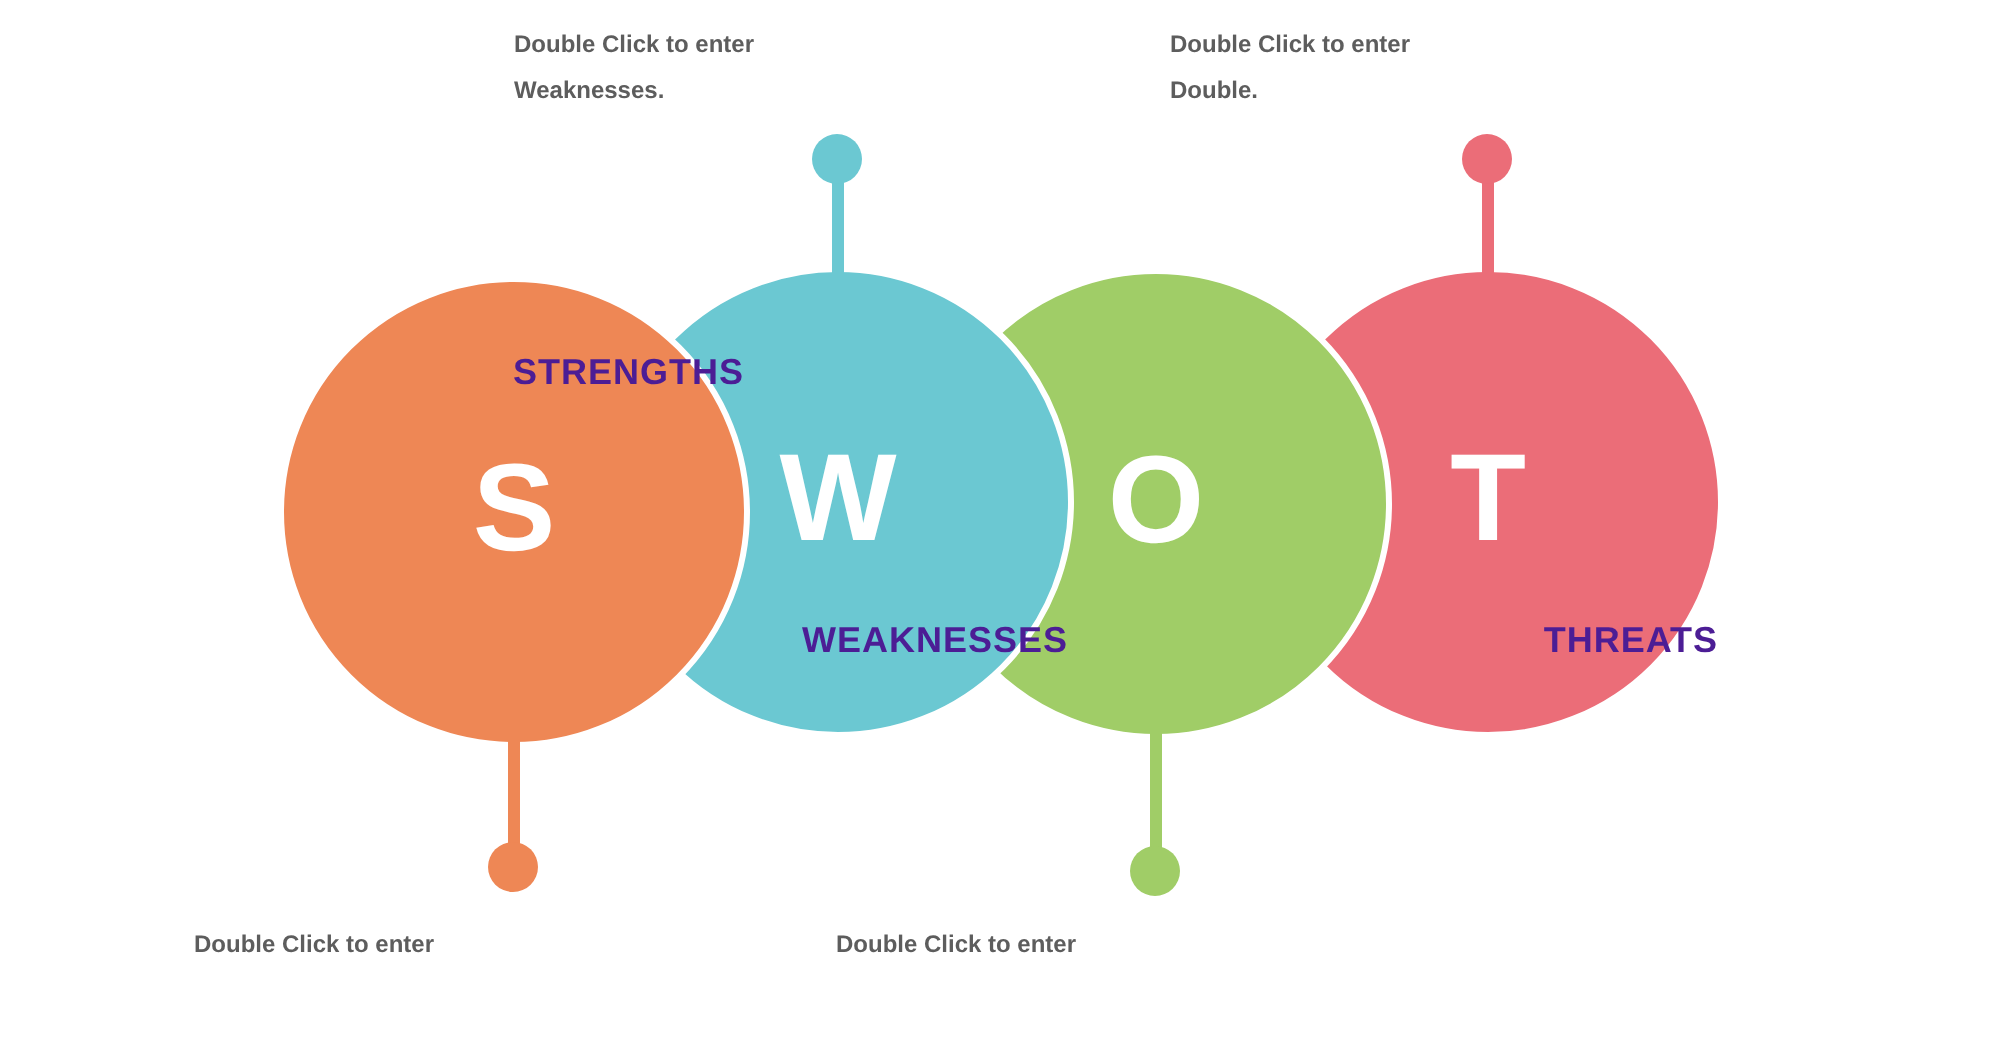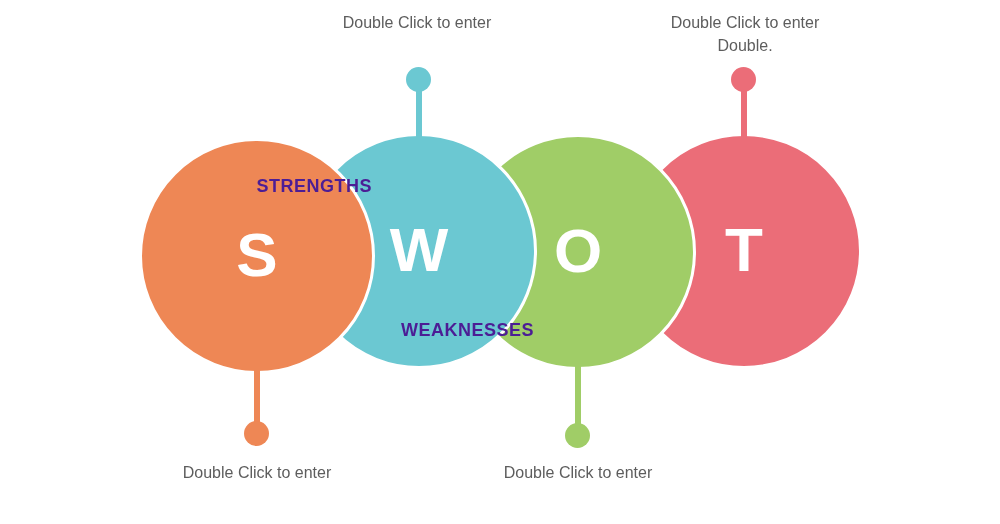--- a/index.html
+++ b/index.html
@@ -45,21 +45,21 @@
     position: absolute;
     left: 0; right: 0;
     text-align: right;
     color: #4c1d95;
     font-size: 18px;
     font-weight: bold;
     letter-spacing: 0.5px;
     line-height: 15px;
   }
   .clabel.pos-top    { top: 38px; }
-  .clabel.pos-bottom { bottom: 28px; margin-top: 36px; }
+  .clabel.pos-bottom { bottom: 38px; margin-top: 36px; }
 
   
   .cline {
     position: absolute;
     width: 6px;
     z-index: 50;
   }
   .cdot {
     position: absolute;
     width: 25px;
@@ -73,23 +73,23 @@
   .dot-t  { left: 731px; top: 67px; }
   .line-s { left: 254px; top: 358px; height: 70px; }
   .dot-s  { left: 244px; top: 421px; }
   .line-o { left: 575px; top: 352px; height: 76px; }
   .dot-o  { left: 565px; top: 423px; }
 
   
   .hint {
     position: absolute;
     width: 320px;
-    text-align: center;
-    font-size: 16px;
-    font-weight: normal;
+    text-align: left;
+    font-size: 12px;
+    font-weight: bold;
     line-height: 23px;
     z-index: 60;
   }
   .hint-w { left: 257px; top: 11px; }
   .hint-t { left: 585px; top: 11px; }
   .hint-s { left: 97px;  top: 461px; }
   .hint-o { left: 418px; top: 461px; }
 </style>
 </head>
 <body>
@@ -103,38 +103,40 @@
   <div class="cdot dot-t" style="background-color: rgb(235, 109, 120);"></div>
 
   <div class="cline line-s" style="background-color: rgb(238, 135, 85);"></div>
   <div class="cdot dot-s" style="background-color: rgb(238, 135, 85);"></div>
 
   <div class="cline line-o" style="background-color: rgb(160, 205, 103);"></div>
   <div class="cdot dot-o" style="background-color: rgb(160, 205, 103);"></div>
 
   <div class="circle circ-t" style="background-color: rgb(235, 109, 120);">
     <div class="cletter">T</div>
+    <div class="clabel pos-bottom">THREATS</div>
   </div>
 
   <div class="circle circ-o" style="background-color: rgb(160, 205, 103);">
     <div class="cletter">O</div>
   </div>
 
   <div class="circle circ-w" style="background-color: rgb(107, 200, 210);">
     <div class="cletter">W</div>
     <div class="clabel pos-bottom">WEAKNESSES</div>
   </div>
 
   <div class="circle circ-s" style="background-color: rgb(238, 135, 85);">
     <div class="cletter">S</div>
     <div class="clabel pos-top">STRENGTHS</div>
   </div>
 
   <div class="hint hint-w" style="color: rgb(93, 93, 93);">
     <div>Double Click to enter</div>
+    <div>Weaknesses.</div>
   </div>
   <div class="hint hint-t" style="color: rgb(93, 93, 93);">
     <div>Double Click to enter</div>
     <div>Double.</div>
   </div>
   <div class="hint hint-s" style="color: rgb(93, 93, 93);">
     <div>Double Click to enter</div>
   </div>
   <div class="hint hint-o" style="color: rgb(93, 93, 93);">
     <div>Double Click to enter</div>

